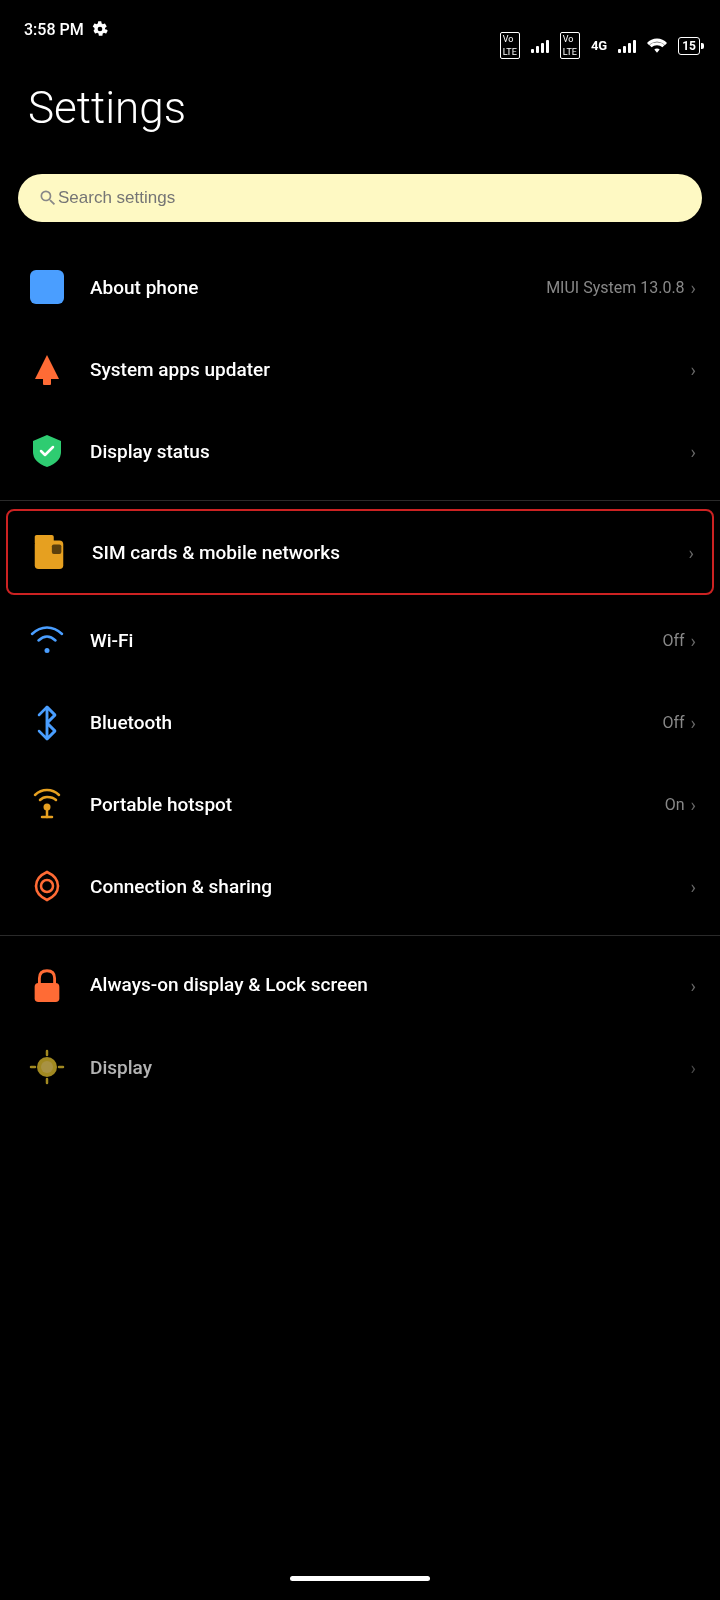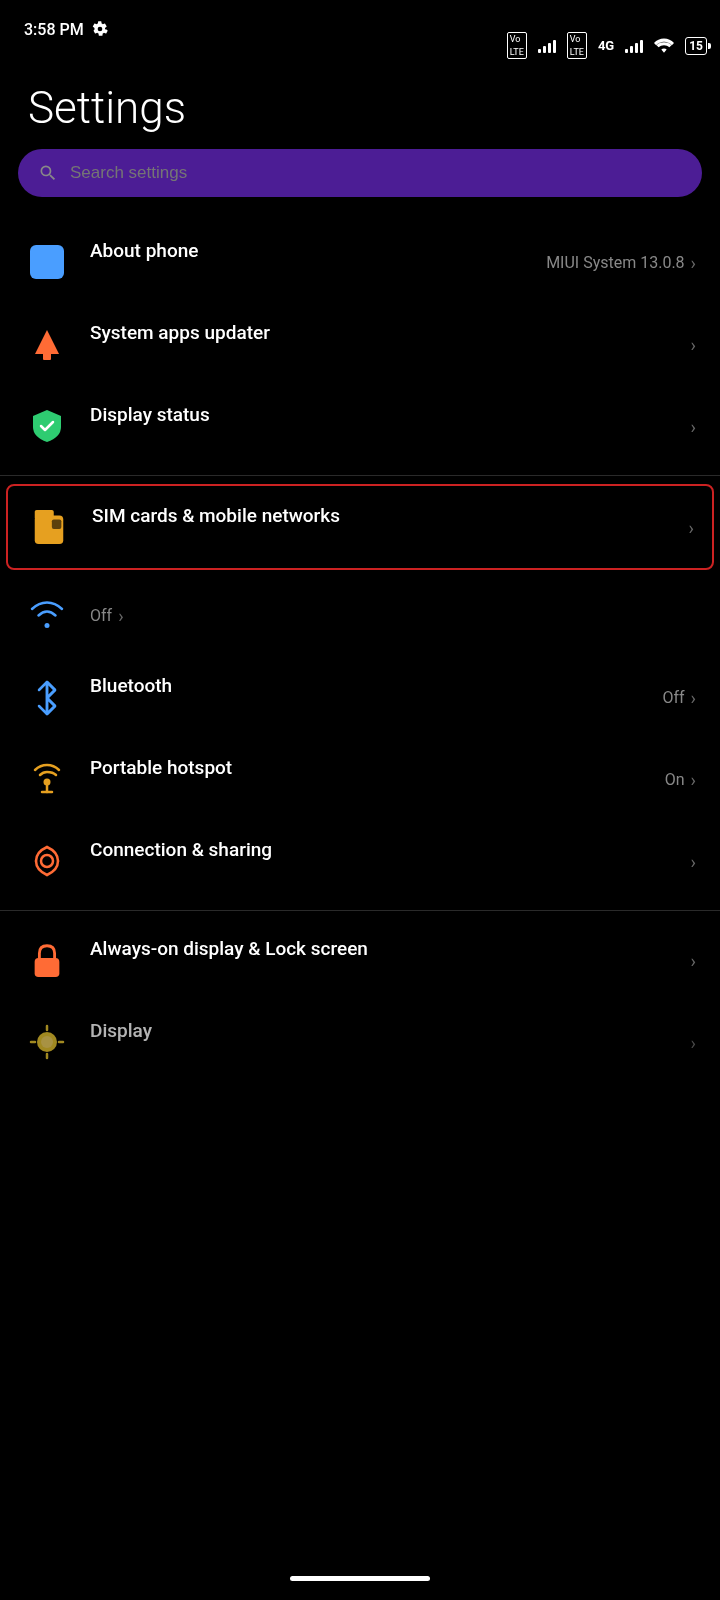--- a/index.html
+++ b/index.html
@@ -12,21 +12,21 @@
       width: 720px;
       min-height: 1600px;
       position: relative;
     }
 
     
     .status-bar {
       display: flex;
       justify-content: space-between;
       align-items: center;
-      padding: 14px 13px 8px 24px;
+      padding: 14px 20px 8px 24px;
       height: 52px;
     }
 
     .status-left {
       display: flex;
       align-items: center;
       gap: 8px;
       font-size: 16px;
       font-weight: 500;
       color: #fff;
@@ -60,50 +60,50 @@
       border-radius: 0 2px 2px 0;
       position: absolute;
       right: -5px;
     }
 
     
     .settings-title {
       font-size: 44px;
       font-weight: 300;
       color: #fff;
-      padding: 30px 28px 15px 28px;
+      padding: 30px 28px 40px 28px;
     }
 
     
     .search-bar {
       margin: 0 18px 24px 18px;
-      background: #4c1d95;
+      background: #fef9c3;
       border-radius: 40px;
       display: flex;
       align-items: center;
       padding: 14px 20px;
-      gap: 12px;
     }
 
     .search-bar-input {
       background: transparent;
       border: none;
       outline: none;
       color: #888;
       font-size: 17px;
       flex: 1;
     }
 
     
     .settings-group {
       margin-bottom: 0;
     }
 
     .settings-item {
       display: flex;
+      align-items: center;
       padding: 18px 24px;
       cursor: pointer;
       position: relative;
       min-height: 80px;
     }
 
     .settings-item.highlighted {
       border: 2.5px solid #cc2222;
       border-radius: 8px;
       margin: 4px 6px;
@@ -295,20 +295,23 @@
     </div>
   </div>
 
   <div class="settings-item">
     <div class="item-icon">
       <svg width="38" height="32" viewBox="0 0 38 32" fill="#4a9eff">
         <path d="M19 24a2.5 2.5 0 1 1 0 5 2.5 2.5 0 0 1 0-5z"></path>
         <path d="M10.5 16.5C13.1 14 16 12.5 19 12.5s5.9 1.5 8.5 4" stroke="#4a9eff" stroke-width="2.5" fill="none" stroke-linecap="round"></path>
         <path d="M4 10C8.4 5.8 13.5 3.5 19 3.5s10.6 2.3 15 6.5" stroke="#4a9eff" stroke-width="2.5" fill="none" stroke-linecap="round"></path>
       </svg>
+    </div>
+    <div class="item-content">
+      <span class="item-label">Wi-Fi</span>
     </div>
     <div class="item-right">
       <span>Off</span>
       <span class="chevron">›</span>
     </div>
   </div>
 
   <div class="settings-item">
     <div class="item-icon">
       <svg width="28" height="38" viewBox="0 0 28 38" fill="#4a9eff">

